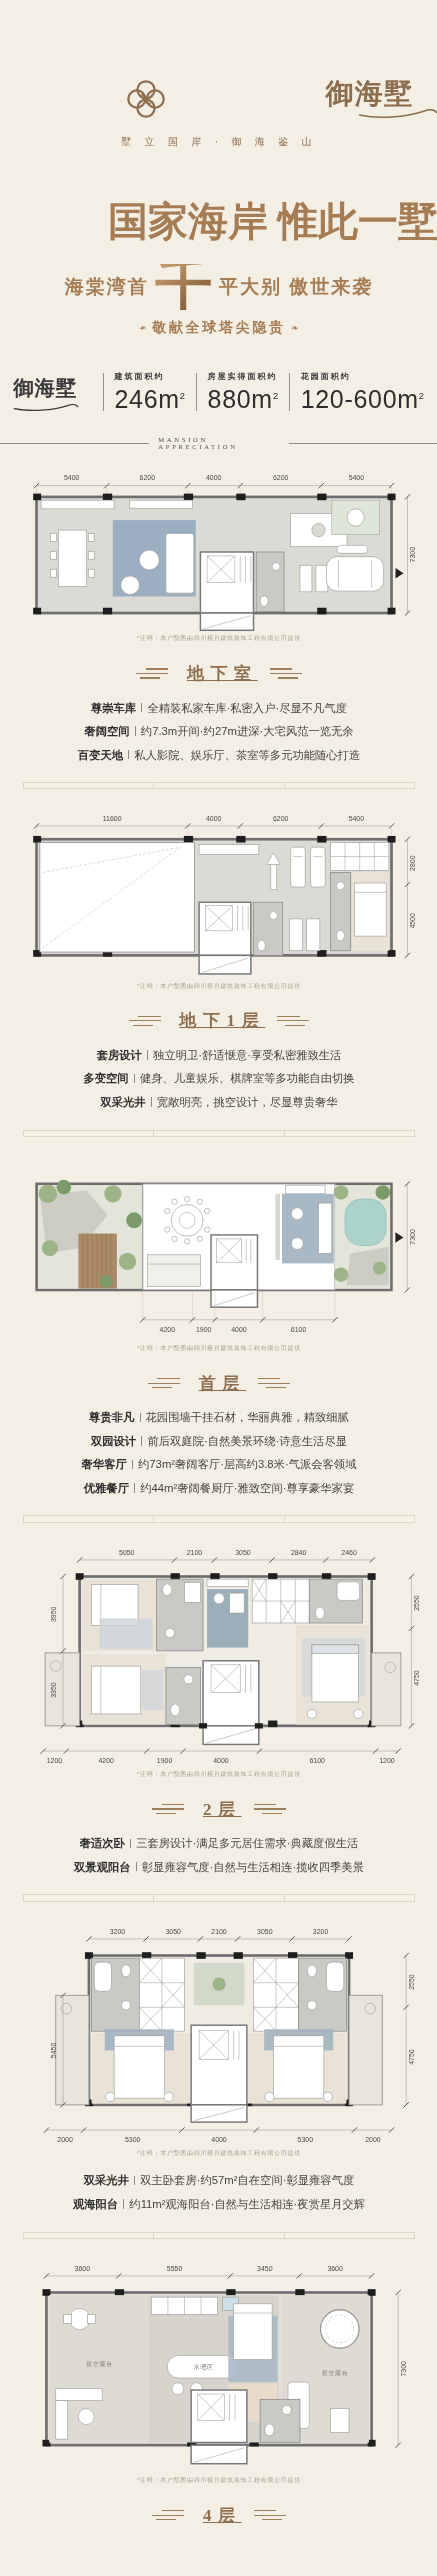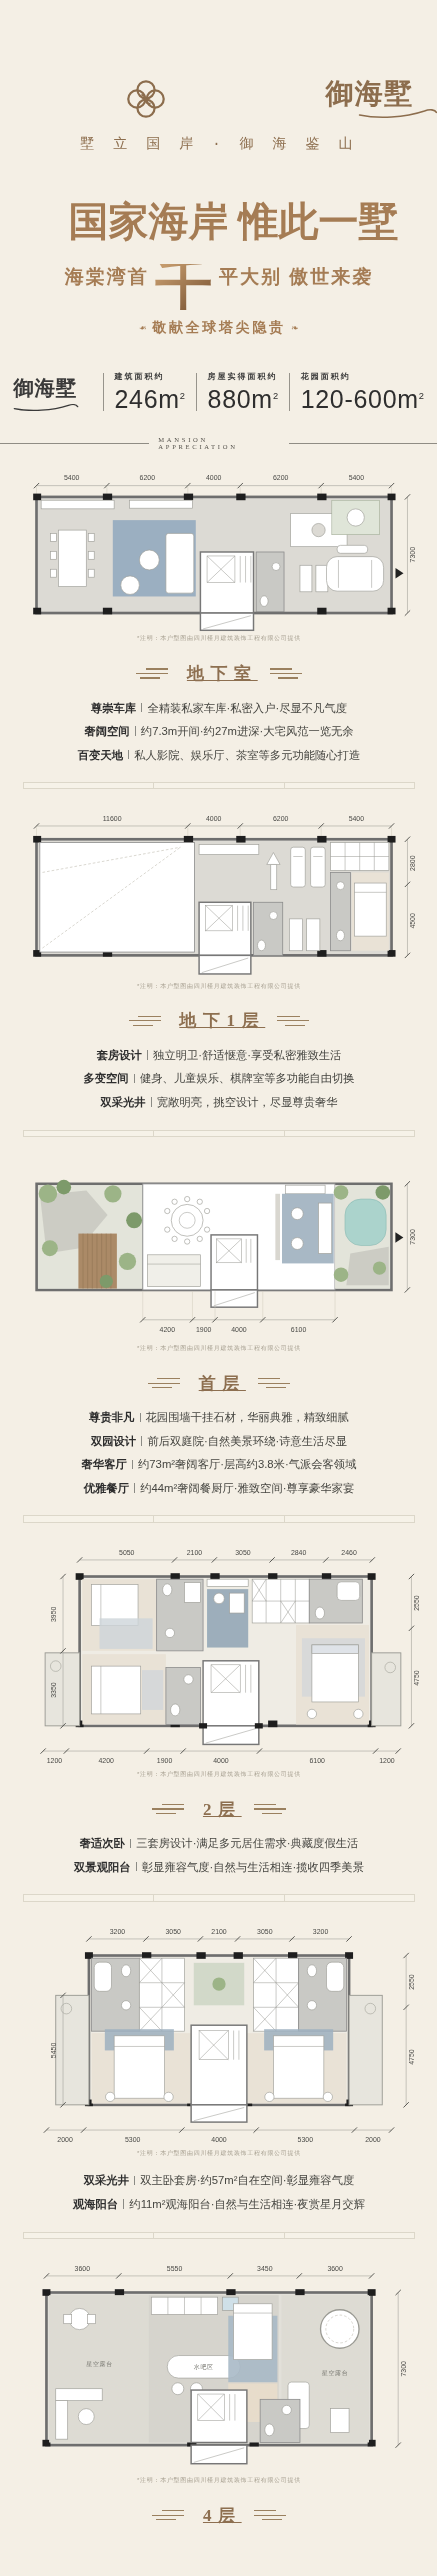--- a/index.html
+++ b/index.html
@@ -4,26 +4,26 @@
 <style>
   html,body{margin:0;padding:0;background:#f4efe5;}
   body{width:438px;font-family:"Liberation Sans",sans-serif;color:#3c3c3c;}
 
   
   .header{padding-top:78px;height:93px;text-align:center;}
   .logo-row{display:flex;align-items:center;justify-content:center;gap:9.3px;}
   .logo-knot{width:42px;height:42px;}
   .logo-text{font-family:"Liberation Serif",serif;font-size:28px;font-weight:700;color:#8c6d4d;letter-spacing:1.3px;line-height:1;}
   .logo-swash{display:block;margin:-1.3px 0 0 57px;}
-  .tagline{margin-top:14.6px;font-size:14px;letter-spacing:5.3px;color:#8c6d4d;font-family:Liberation Mono, monospace;}
+  .tagline{margin-top:14.6px;font-size:10px;letter-spacing:5.3px;color:#8c6d4d;}
 
   
   .hero{margin-top:29px;}
-  .hero-title{font-family:"Liberation Serif",serif;font-size:40px;font-weight:900;color:#a57c54;letter-spacing:0px;text-align:center;line-height:1.1;margin-left:29px;}
-  .hero-sub{margin-top:20px;display:flex;align-items:flex-start;justify-content:center;gap:6.6px;}
+  .hero-title{font-family:"Liberation Serif",serif;font-size:40px;font-weight:900;color:#a57c54;letter-spacing:0px;text-align:right;line-height:1.1;margin-left:29px;}
+  .hero-sub{margin-top:20px;display:flex;align-items:center;justify-content:center;gap:6.6px;}
   .hero-sub .side{font-size:19px;font-weight:700;color:#a57c54;letter-spacing:2px;}
   .hero-big{font-family:"Liberation Serif",serif;font-size:57px;font-weight:700;line-height:.8;
             background:linear-gradient(140deg,#c49a6c 10%,#7c5635 90%);-webkit-background-clip:text;background-clip:text;color:transparent;}
   .hero-ribbon{margin-top:9.3px;display:flex;align-items:center;justify-content:center;gap:5.3px;color:#a57c54;}
   .hero-ribbon .rtext{font-size:14px;font-weight:700;letter-spacing:2.7px;}
   .hero-ribbon .leaf{font-size:9.3px;}
   .leaf.flip{transform:scaleX(-1);display:inline-block;}
 
   
   .stats{margin-top:34px;display:flex;align-items:center;justify-content:center;gap:0;}

